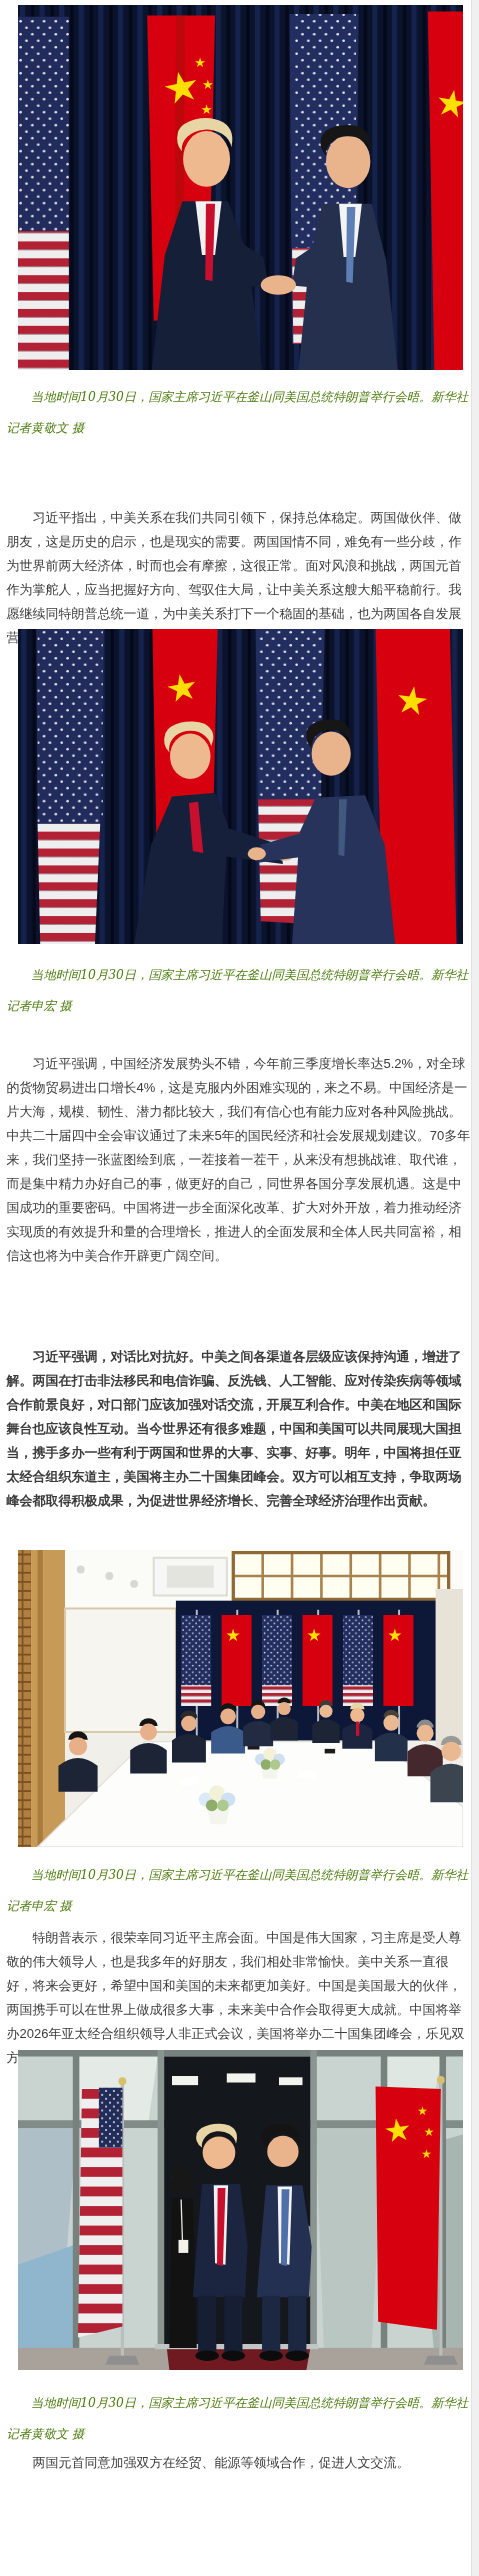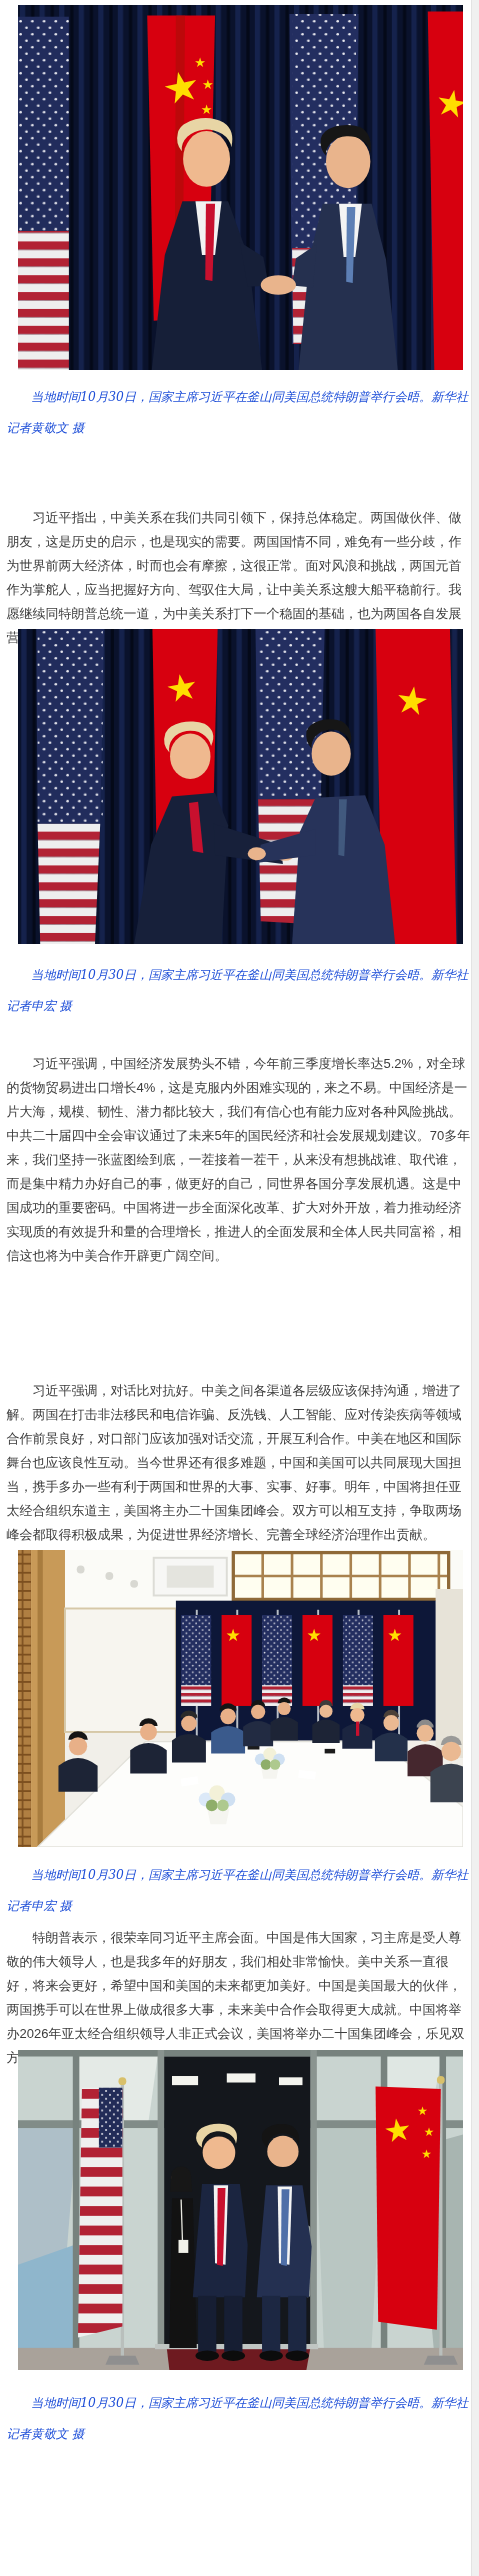--- a/index.html
+++ b/index.html
@@ -3,21 +3,21 @@
 <meta charset="utf-8">
 <style>
   html,body{margin:0;padding:0;background:#ffffff;}
   body{width:480px;height:2576px;position:relative;font-family:"Liberation Sans",sans-serif;}
   .page{position:absolute;inset:0;width:480px;height:2576px;background:#ffffff;overflow:hidden;}
   .gutter{position:absolute;top:0;right:0;width:7.8px;height:2576px;background:#f0f0f0;border-left:0.6px solid #e3e3e3;}
   figure.photo{position:absolute;left:17.5px;width:445px;margin:0;overflow:hidden;background:#0b1535;}
   figure.photo svg{display:block;width:100%;height:100%;}
   p.caption{position:absolute;left:6.5px;width:465px;margin:0;text-indent:2em;
     font-family:"DejaVu Serif","Liberation Serif",serif;font-style:italic;
-    font-size:12.3px;line-height:31px;color:#1d4ed8;}
+    font-size:12.3px;line-height:31px;color:#4d7c0f;}
   p.para{position:absolute;left:6.5px;width:467px;margin:0;text-indent:2em;
     font-size:13px;line-height:24px;color:#3c3c3c;}
 </style>
 </head>
 <body>
 
 <div class="page">
   <div class="gutter"></div>
 
   <figure class="photo" style="top:5.2px;height:365px;">
@@ -122,21 +122,21 @@
       <polygon points="456,308 372,332 368,360 456,348" fill="#27335a"></polygon>
       <ellipse cx="366" cy="346" rx="14" ry="10" fill="#e9b48c"></ellipse>
       <ellipse cx="480" cy="192" rx="30" ry="34" fill="#e9b48c"></ellipse>
       <path d="M450,184 a30,26 0 0 1 60,-6 q4,-26 -14,-36 a36,22 0 0 0 -54,16 q-2,16 8,26 z" fill="#161616"></path>
       <polygon points="492,262 504,262 500,350 491,348" fill="#41597e"></polygon>
     </svg>
   </figure>
 
   <p class="caption" style="top:960px;">当地时间10月30日，国家主席习近平在釜山同美国总统特朗普举行会晤。新华社记者申宏 摄</p>
   <p class="para" style="top:1052px;">习近平强调，中国经济发展势头不错，今年前三季度增长率达5.2%，对全球的货物贸易进出口增长4%，这是克服内外困难实现的，来之不易。中国经济是一片大海，规模、韧性、潜力都比较大，我们有信心也有能力应对各种风险挑战。中共二十届四中全会审议通过了未来5年的国民经济和社会发展规划建议。70多年来，我们坚持一张蓝图绘到底，一茬接着一茬干，从来没有想挑战谁、取代谁，而是集中精力办好自己的事，做更好的自己，同世界各国分享发展机遇。这是中国成功的重要密码。中国将进一步全面深化改革、扩大对外开放，着力推动经济实现质的有效提升和量的合理增长，推进人的全面发展和全体人民共同富裕，相信这也将为中美合作开辟更广阔空间。</p>
-  <p class="para" style="top:1379px;">习近平强调，对话比对抗好。中美之间各渠道各层级应该保持沟通，增进了解。两国在打击非法移民和电信诈骗、反洗钱、人工智能、应对传染疾病等领域合作前景良好，对口部门应该加强对话交流，开展互利合作。中美在地区和国际舞台也应该良性互动。当今世界还有很多难题，中国和美国可以共同展现大国担当，携手多办一些有利于两国和世界的大事、实事、好事。明年，中国将担任亚太经合组织东道主，美国将主办二十国集团峰会。双方可以相互支持，争取两场峰会都取得积极成果，为促进世界经济增长、完善全球经济治理作出贡献。</p>
+  <p class="para" style="top:1345px;font-weight:bold;">习近平强调，对话比对抗好。中美之间各渠道各层级应该保持沟通，增进了解。两国在打击非法移民和电信诈骗、反洗钱、人工智能、应对传染疾病等领域合作前景良好，对口部门应该加强对话交流，开展互利合作。中美在地区和国际舞台也应该良性互动。当今世界还有很多难题，中国和美国可以共同展现大国担当，携手多办一些有利于两国和世界的大事、实事、好事。明年，中国将担任亚太经合组织东道主，美国将主办二十国集团峰会。双方可以相互支持，争取两场峰会都取得积极成果，为促进世界经济增长、完善全球经济治理作出贡献。</p>
 
   <figure class="photo" style="top:1550px;height:297px;background:#f1efe9;">
     <svg viewBox="0 0 682 457" preserveAspectRatio="none">
       <defs>
         <pattern id="usC" width="10" height="10" patternUnits="userSpaceOnUse">
           <circle cx="3" cy="3" r="1.3" fill="#e9e9ef"></circle>
             <circle cx="8" cy="8" r="1.3" fill="#e9e9ef"></circle>
         </pattern>
         <pattern id="stC" width="8" height="10" patternUnits="userSpaceOnUse">
           <rect width="8" height="5" fill="#b22234"></rect>
@@ -357,14 +357,15 @@
       <polygon points="548,56 648,60 642,430 552,418" fill="#d7000f"></polygon>
       <text x="560" y="140" font-size="48" fill="#ffde00" transform="rotate(-8 580 120)">★</text>
       <text x="612" y="100" font-size="18" fill="#ffde00">★</text>
       <text x="622" y="132" font-size="18" fill="#ffde00">★</text>
       <text x="618" y="166" font-size="18" fill="#ffde00">★</text>
       <polygon points="628,470 668,470 674,484 622,484" fill="#8f8f8f"></polygon>
     </svg>
   </figure>
 
   <p class="caption" style="top:2388px;">当地时间10月30日，国家主席习近平在釜山同美国总统特朗普举行会晤。新华社记者黄敬文 摄</p>
+  <p class="para" style="top:2451px;">两国元首同意加强双方在经贸、能源等领域合作，促进人文交流。</p>
 </div>
 
 
 </body></html>

